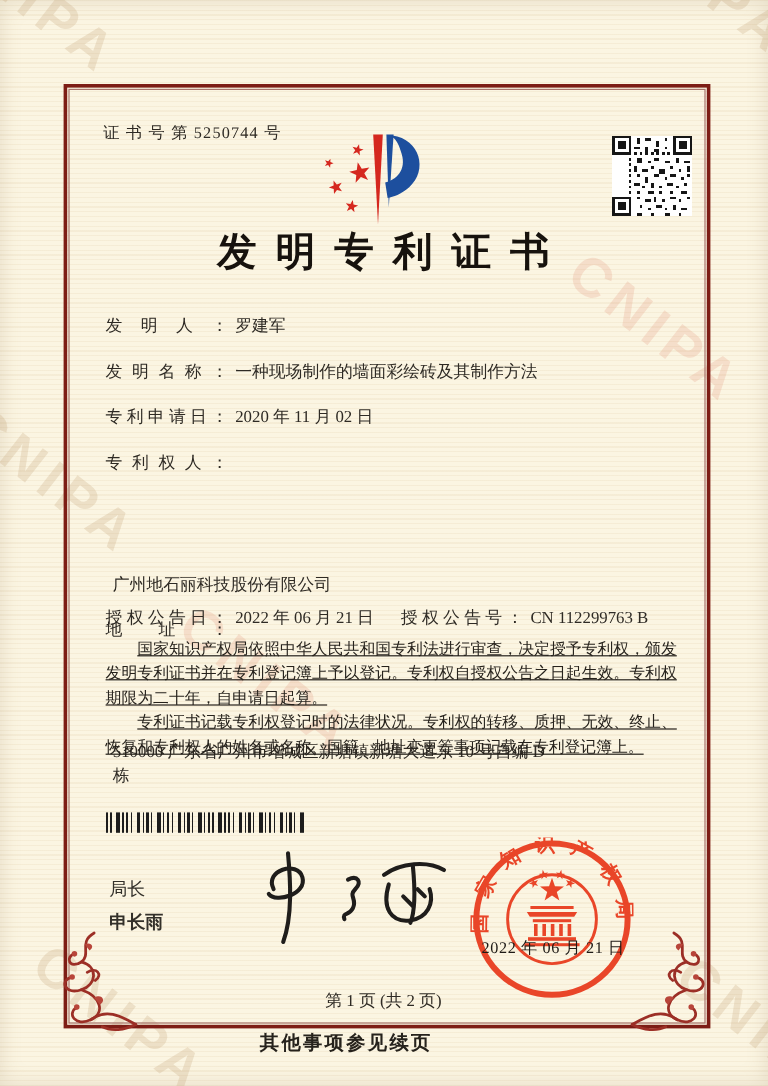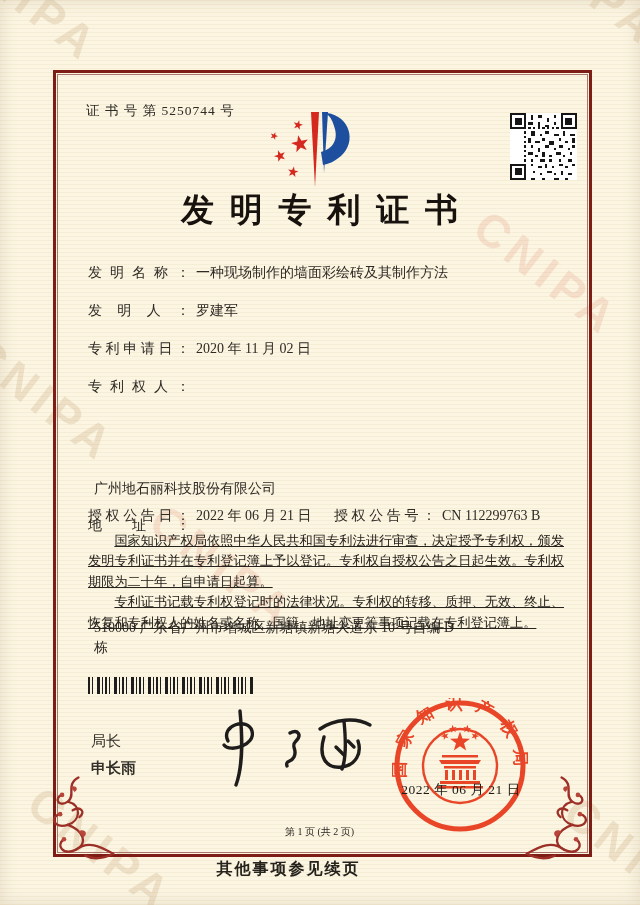--- a/index.html
+++ b/index.html
@@ -58,21 +58,21 @@
       #1d1d1d 14px,#1d1d1d 15px, transparent 15px,transparent 17px);}
   
   .signer-title{left:91px; top:732px; font-size:15px; font-weight:normal; color:#33302a;}
   .signer-name{left:91px; top:759px; font-size:15px; font-weight:bold; color:#33302a;}
   .signature{left:186px; top:703px;}
   
   .seal{left:392px; top:698px; width:136px; height:136px;}
   .seal-date{left:396px; top:781px; width:130px; text-align:center;
              font-size:13.5px; color:#1e1a16; letter-spacing:0.5px;}
   
-  .page-info{left:53px; top:825px; width:533px; text-align:center; font-size:10px;}
+  .page-info{left:53px; top:825px; width:533px; text-align:center; font-size:14px;}
   .cont-note{left:0; top:859px; width:577px; text-align:center; font-size:16px;
              font-weight:bold; color:#26221c; letter-spacing:2px;}
   .flourish{width:82px; height:88px;}
   .flourish-left{left:36px; top:775px;}
   .flourish-right{left:522px; top:775px; transform:scaleX(-1);}
 </style>
 </head>
 <body>
 
 <div id="page">
@@ -196,26 +196,26 @@
         <rect x="14" y="28" width="1" height="1"></rect>
         <rect x="19" y="28" width="2" height="1"></rect>
         <rect x="24" y="28" width="1" height="1"></rect>
     </g>
   </svg>
 
   <div class="abs title">发明专利证书</div>
 
   <div class="abs fields">
     <div class="frow">
+      <span class="flabel">发明人：</span>
+      <span class="fvalue">罗建军</span>
+    </div>
+    <div class="frow">
       <span class="flabel">发明名称：</span>
       <span class="fvalue">一种现场制作的墙面彩绘砖及其制作方法</span>
-    </div>
-    <div class="frow">
-      <span class="flabel">发明人：</span>
-      <span class="fvalue">罗建军</span>
     </div>
     <div class="frow">
       <span class="flabel">专利申请日：</span>
       <span class="fvalue">2020 年 11 月 02 日</span>
     </div>
     <div class="frow" style="flex-direction:column;">
       <span class="flabel">专利权人：</span>
       <span class="fvalue">广州地石丽科技股份有限公司</span>
     </div>
     <div class="frow tall">

